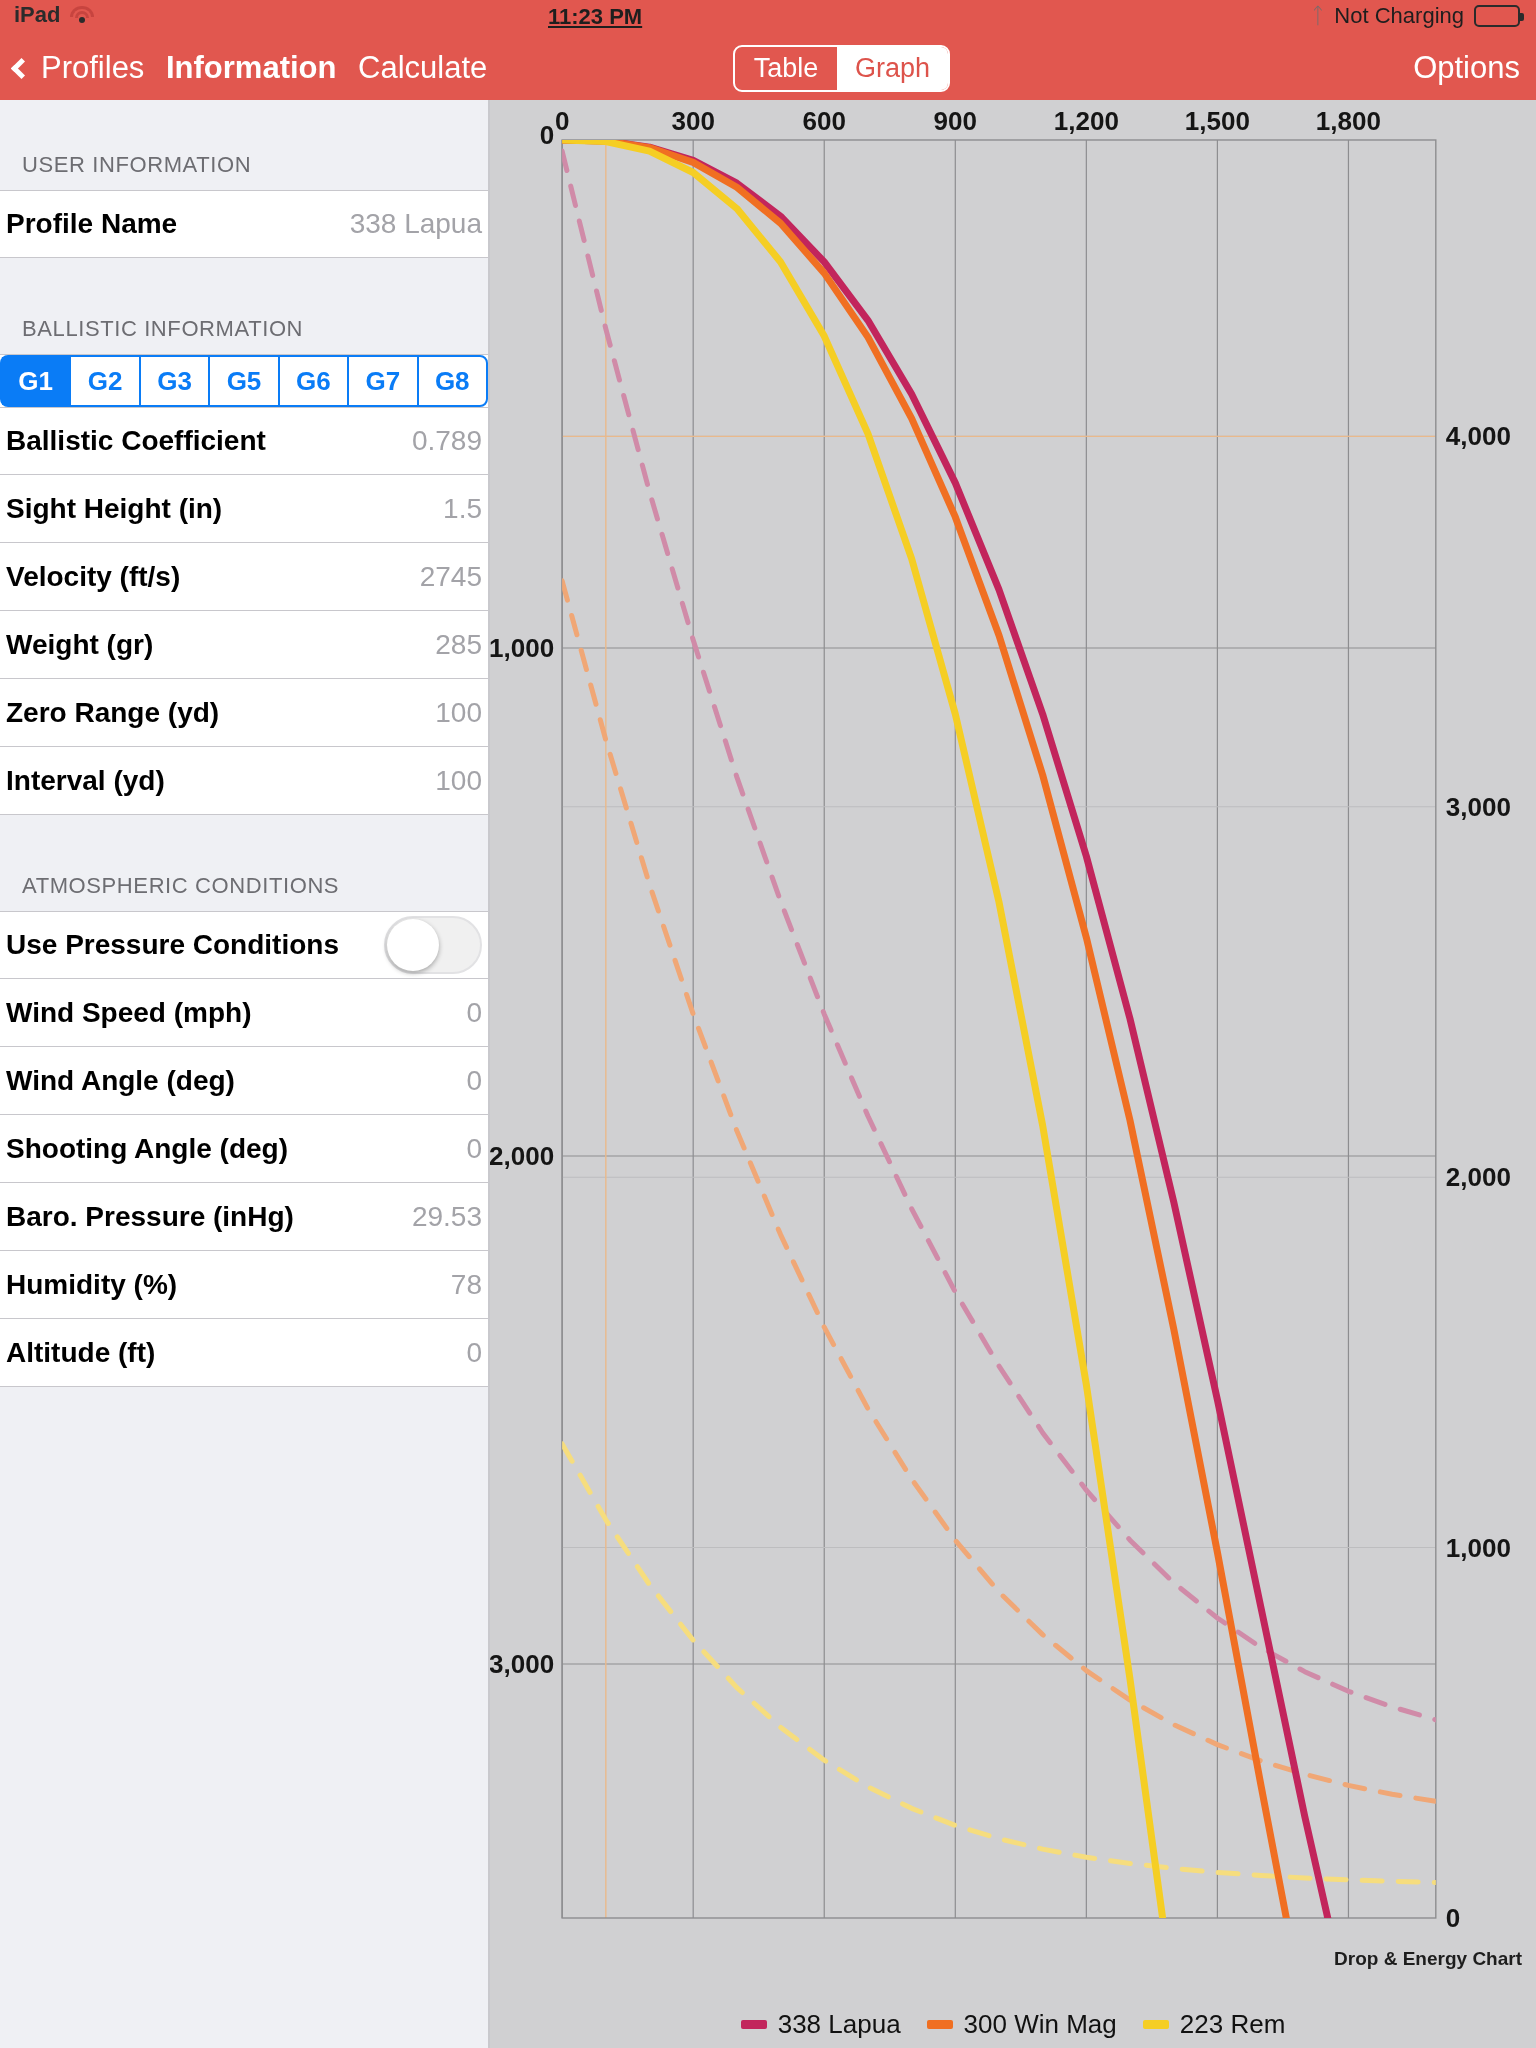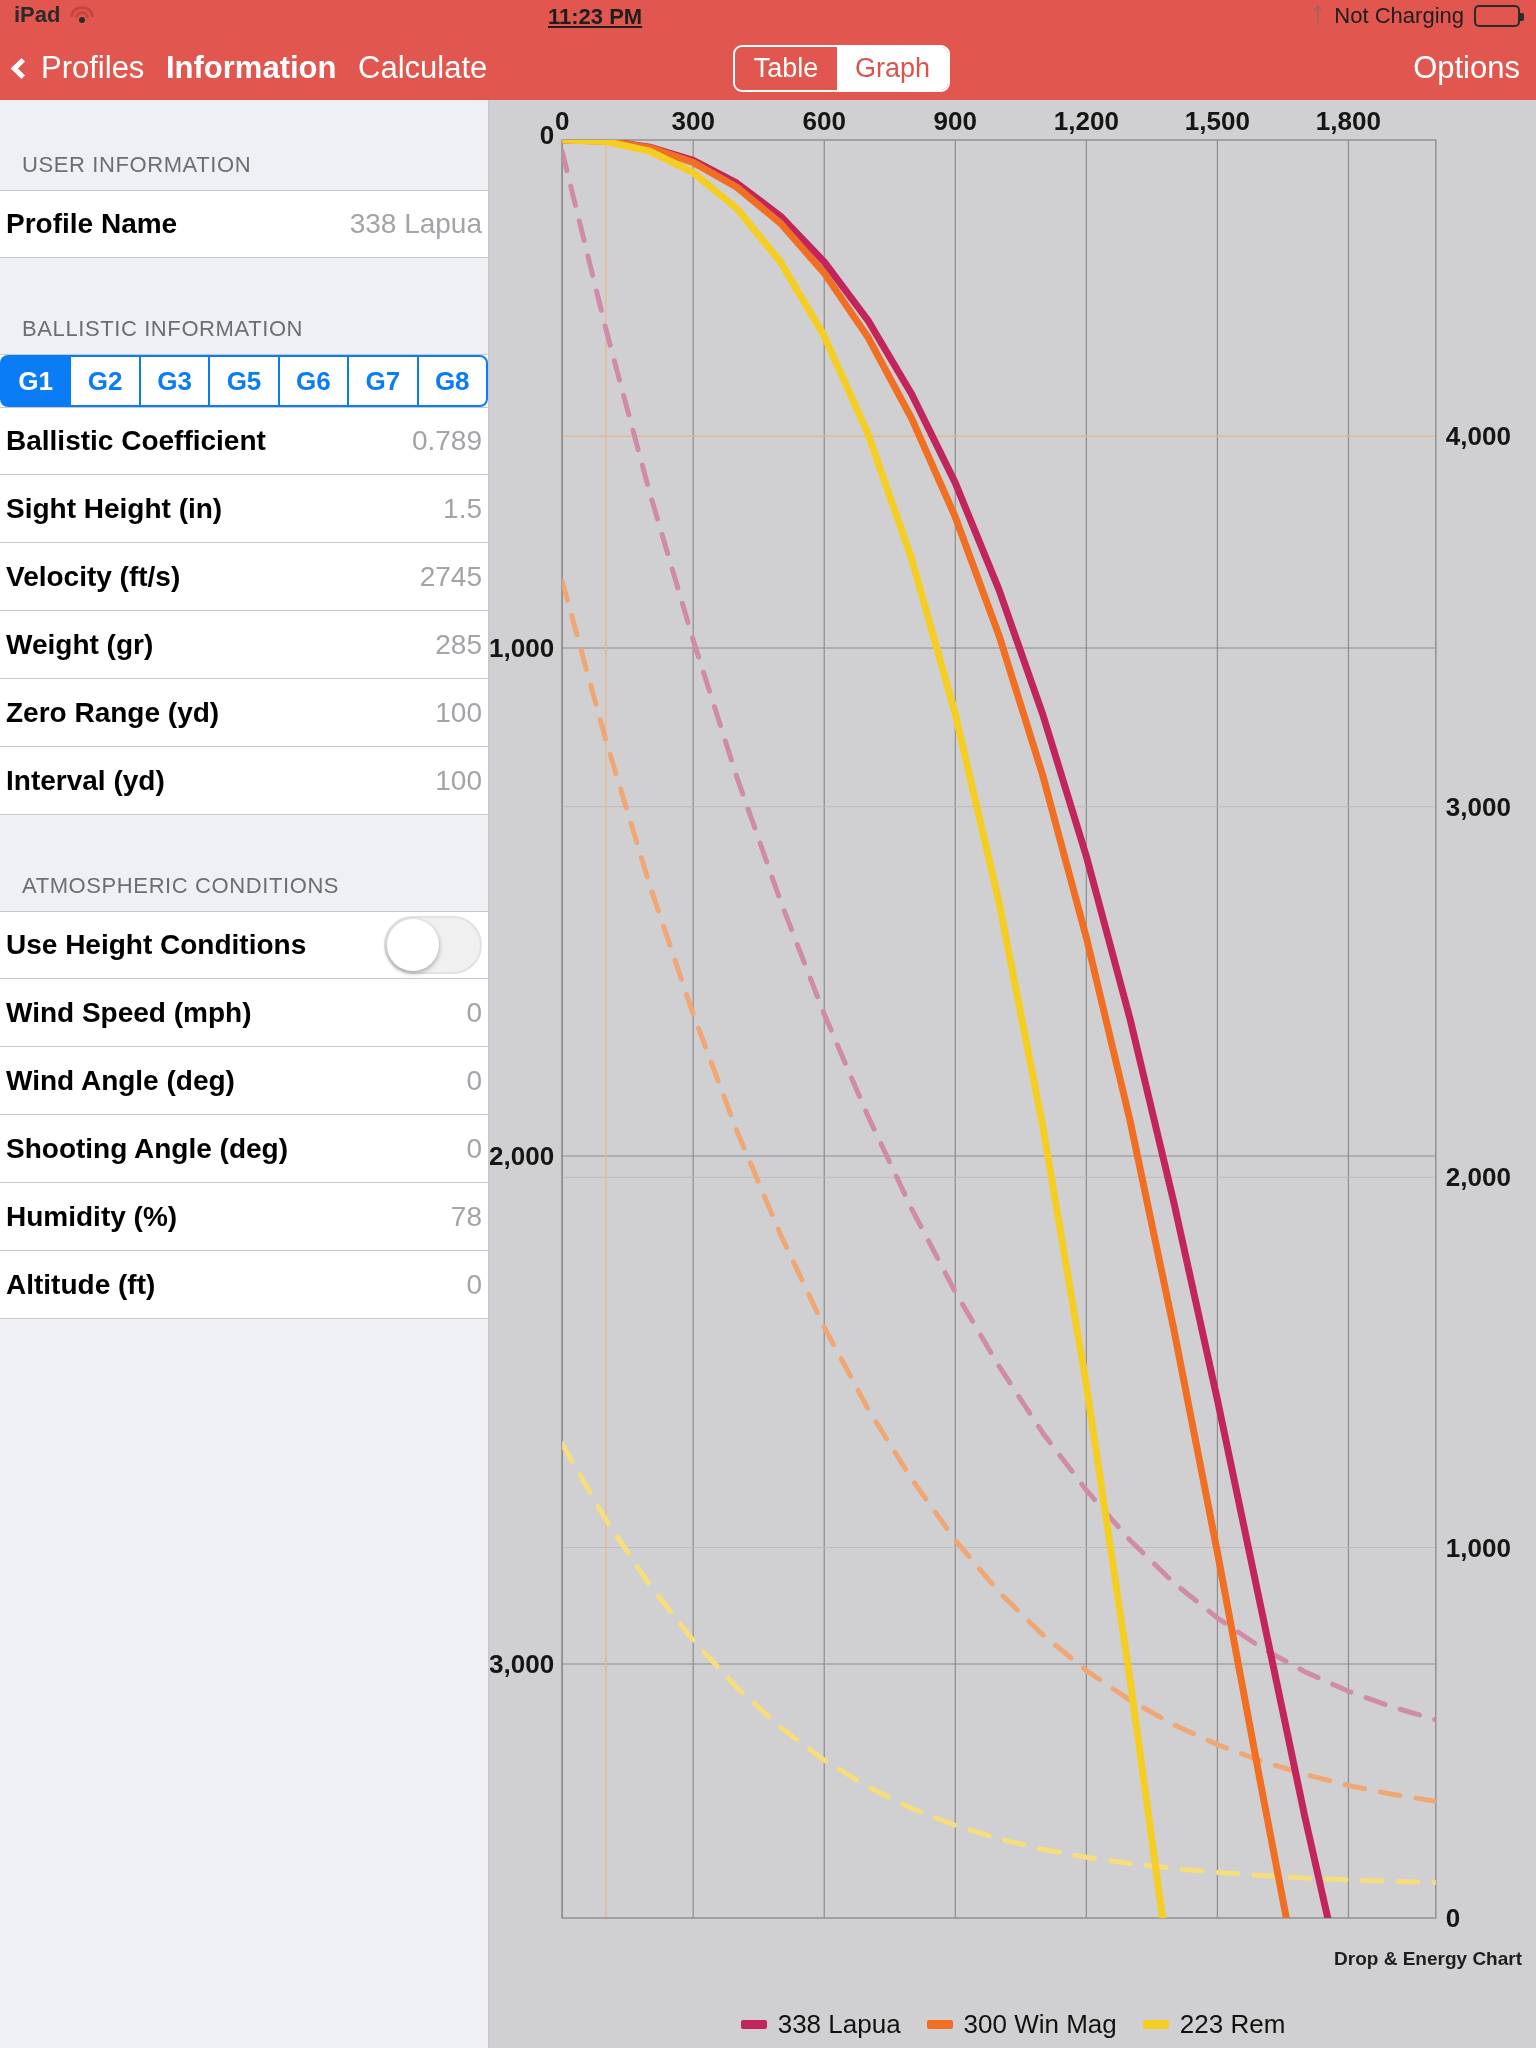--- a/index.html
+++ b/index.html
@@ -249,36 +249,40 @@
         <span class="value">100</span>
       </div>
       <div class="row last">
         <span class="label">Interval (yd)</span>
         <span class="value">100</span>
       </div>
 
       <div class="sec-header tall">ATMOSPHERIC CONDITIONS</div>
 
       <div class="row first">
-        <span class="label">Use Height Conditions</span>
+        <span class="label">Use Pressure Conditions</span>
         <span class="toggle">
           <span class="knob"></span>
         </span>
       </div>
       <div class="row">
         <span class="label">Wind Speed (mph)</span>
         <span class="value">0</span>
       </div>
       <div class="row">
         <span class="label">Wind Angle (deg)</span>
         <span class="value">0</span>
       </div>
       <div class="row">
         <span class="label">Shooting Angle (deg)</span>
         <span class="value">0</span>
+      </div>
+      <div class="row">
+        <span class="label">Baro. Pressure (inHg)</span>
+        <span class="value">29.53</span>
       </div>
       <div class="row">
         <span class="label">Humidity (%)</span>
         <span class="value">78</span>
       </div>
       <div class="row last">
         <span class="label">Altitude (ft)</span>
         <span class="value">0</span>
       </div>
 

